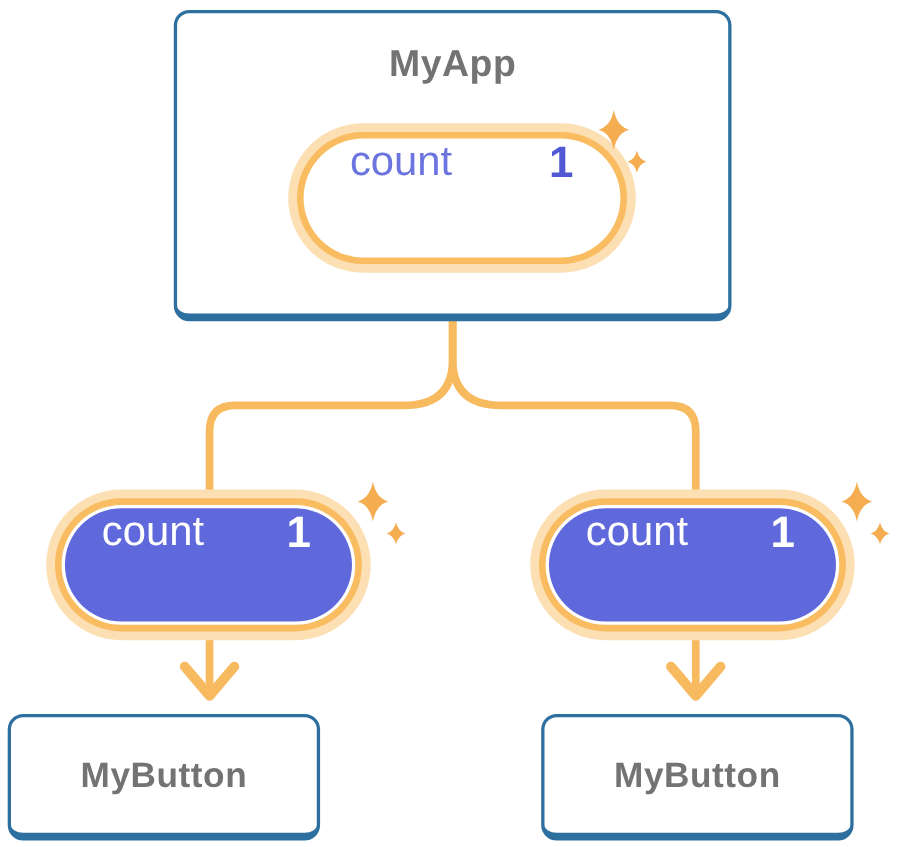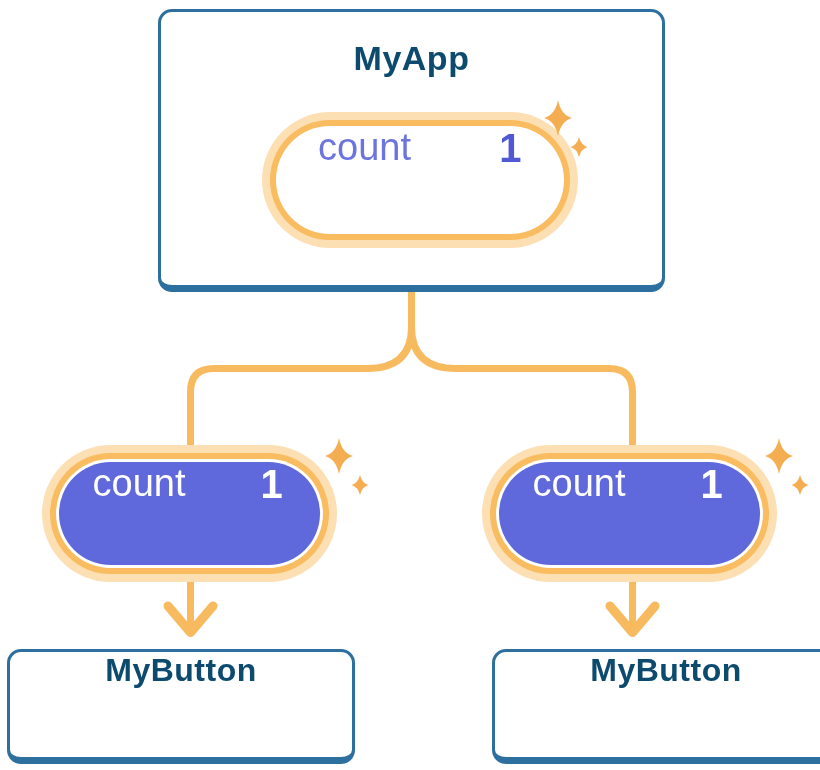--- a/index.html
+++ b/index.html
@@ -10,25 +10,25 @@
   .layer{position:absolute;left:0;top:0;}
 
   
   .card{
     position:absolute;background:#ffffff;
     border:3px solid #2D6F9E;border-bottom-width:7px;
     border-radius:14px;box-sizing:border-box;
     display:flex;flex-direction:column;align-items:center;
   }
   .card-root{left:158px;top:9px;width:507px;height:283px;}
-  .card-child{width:348px;height:115px;}
+  .card-child{width:284px;height:115px;justify-content:center;}
   .card-child-left{left:7px;top:649px;}
   .card-child-right{left:492px;top:649px;}
   .card-title{
-    color:#0c4a6e;font-weight:700;letter-spacing:.5px;
+    color:#737373;font-weight:700;letter-spacing:.5px;
   }
   .card-root .card-title{font-size:34px;margin-top:27px;}
   .card-child .card-title{font-size:32px;}
 
   
   .pill{position:absolute;box-sizing:border-box;}
   .pill-halo{
     width:100%;height:100%;background:#FCDFB3;border-radius:80px;
     padding:8px;box-sizing:border-box;
   }

